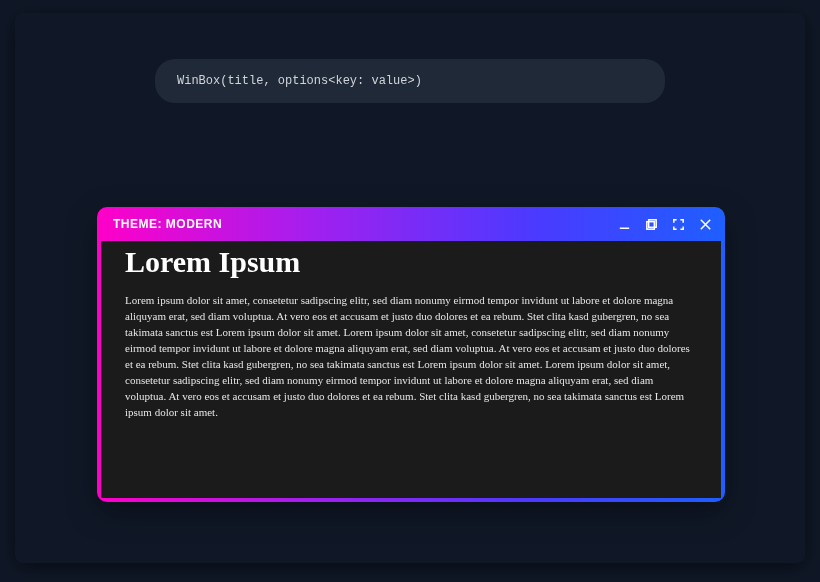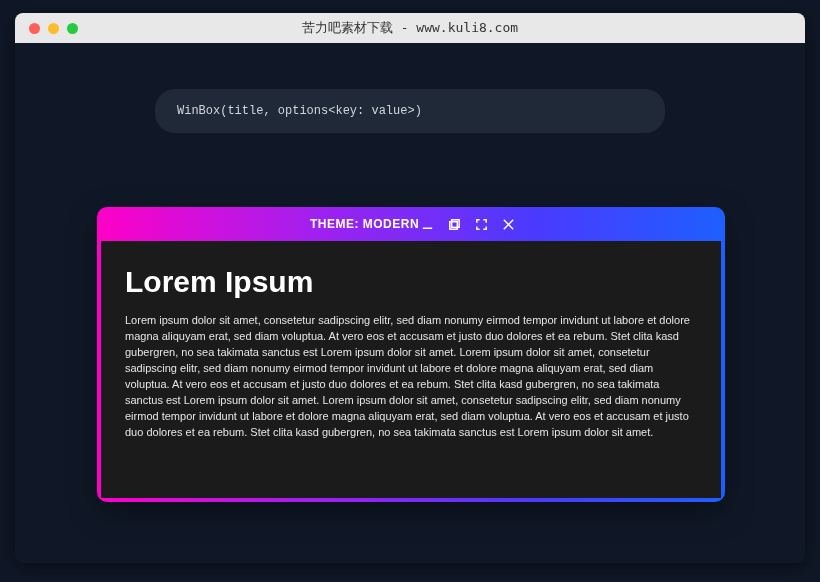--- a/index.html
+++ b/index.html
@@ -72,21 +72,21 @@
   border-radius: 10px;
   background: linear-gradient(90deg, #ff00c8 0%, #a020f0 35%, #4a3aff 70%, #1e5fff 100%);
   padding: 0 4px 4px 4px;
   box-shadow: 0 10px 30px rgba(0,0,0,0.4);
   overflow: hidden;
 }
 .winbox-titlebar {
   height: 34px;
   display: flex;
   align-items: center;
-  justify-content: center;
+  justify-content: space-between;
   padding: 0 8px 0 12px;
 }
 .winbox-title {
   color: #fff;
   font-size: 12px;
   font-weight: 700;
   letter-spacing: 0.5px;
 }
 .winbox-controls {
   display: flex;
@@ -101,22 +101,23 @@
   display: flex;
   align-items: center;
   justify-content: center;
 }
 .ctrl-btn svg { width: 15px; height: 15px; stroke: #fff; fill: none; stroke-width: 1.6; }
 .winbox-body {
   background: #1b1b1b;
   border-radius: 0;
   height: calc(100% - 34px);
   overflow-y: auto;
-  padding: 24px 24px;
+  padding: 4px 24px;
   position: relative;
+  font-family: Liberation Serif, serif;
 }
 .winbox-body::-webkit-scrollbar { width: 6px; }
 .winbox-body::-webkit-scrollbar-track { background: transparent; }
 .winbox-body::-webkit-scrollbar-thumb { background: #4a5568; border-radius: 3px; }
 .winbox-body h1 {
   color: #fff;
   font-size: 30px;
   font-weight: 700;
   margin-bottom: 14px;
 }
@@ -124,28 +125,20 @@
   color: #e5e5e5;
   font-size: 11px;
   line-height: 1.45;
   margin-bottom: 14px;
 }
 </style>
 </head>
 <body>
 
 <div class="browser-frame">
-  <div class="browser-titlebar">
-    <div class="traffic-lights">
-      <div class="light red"></div>
-      <div class="light yellow"></div>
-      <div class="light green"></div>
-    </div>
-    <div class="browser-title">苦力吧素材下载 - www.kuli8.com</div>
-  </div>
 
   <div class="page-content">
     <div class="code-block">WinBox(title, options&lt;key: value&gt;)</div>
   </div>
 
   <div class="winbox">
     <div class="winbox-titlebar">
       <div class="winbox-title">THEME: MODERN</div>
       <div class="winbox-controls">
         <div class="ctrl-btn">

